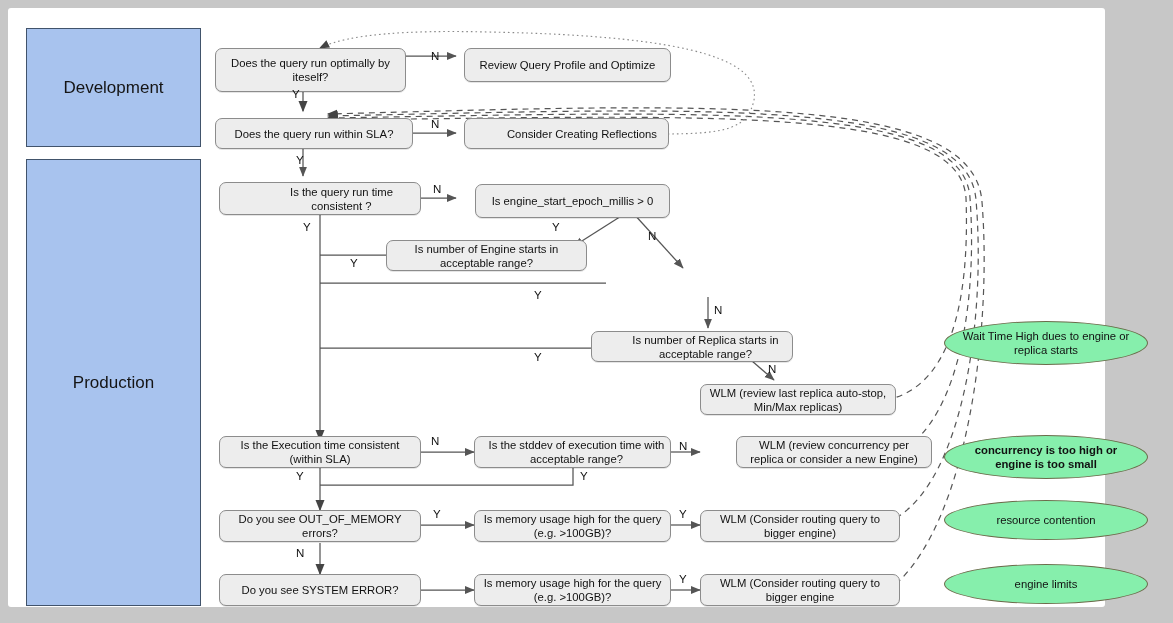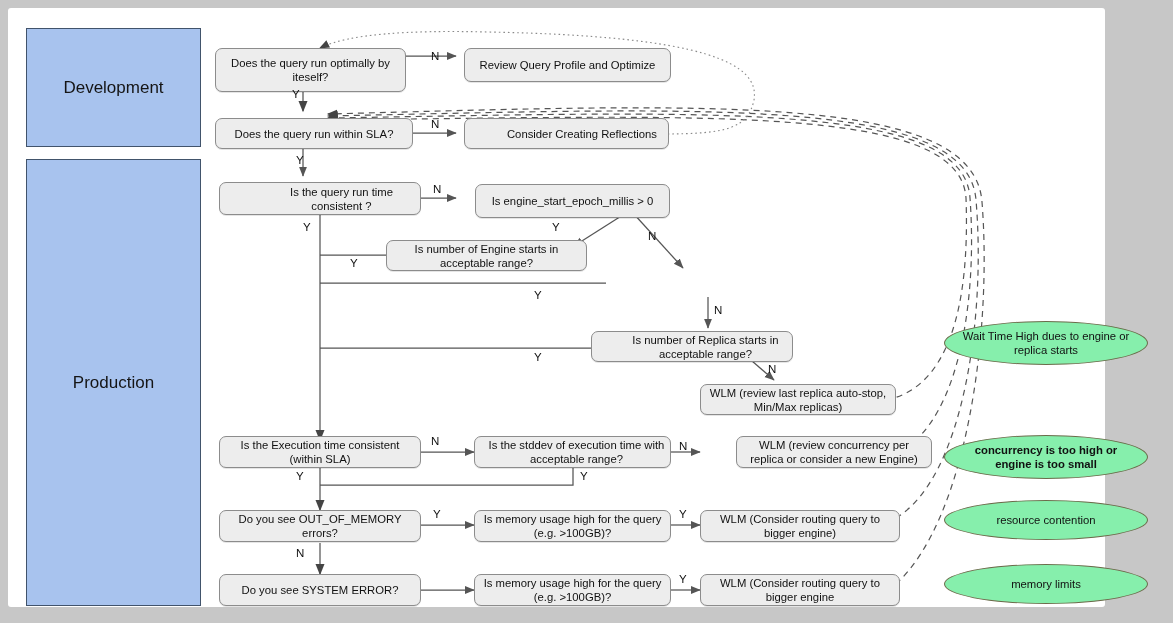--- a/index.html
+++ b/index.html
@@ -228,21 +228,21 @@
 
   <div class="ellipse" style="left:936px;top:427px;width:204px;height:44px;font-weight:bold;">
     <span>concurrency is too high or engine is too small</span>
   </div>
 
   <div class="ellipse" style="left:936px;top:492px;width:204px;height:40px;">
     <span>resource contention</span>
   </div>
 
   <div class="ellipse" style="left:936px;top:556px;width:204px;height:40px;">
-    <span>memory limits</span>
+    <span>engine limits</span>
   </div>
 
   <span class="elabel" style="left:423px;top:42px;">N</span>
   <span class="elabel" style="left:284px;top:80px;">Y</span>
   <span class="elabel" style="left:423px;top:110px;">N</span>
   <span class="elabel" style="left:288px;top:146px;">Y</span>
   <span class="elabel" style="left:425px;top:175px;">N</span>
   <span class="elabel" style="left:295px;top:213px;">Y</span>
   <span class="elabel" style="left:544px;top:213px;">Y</span>
   <span class="elabel" style="left:640px;top:222px;">N</span>

